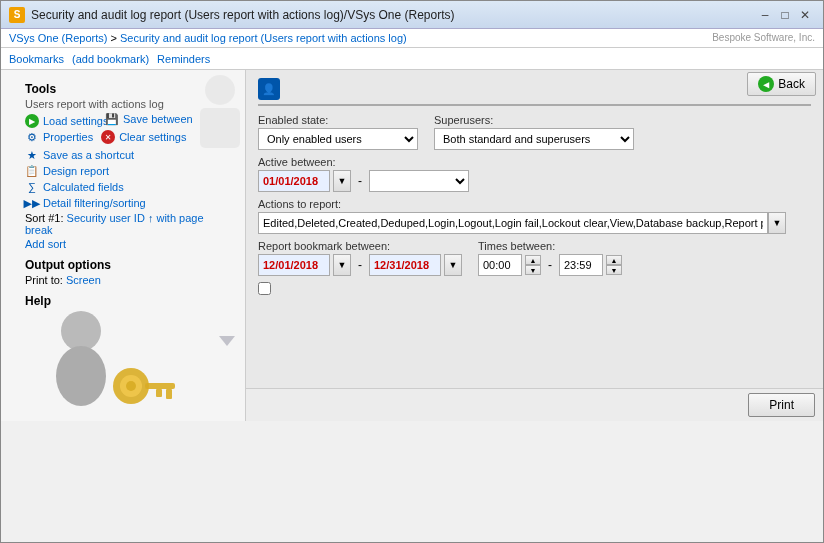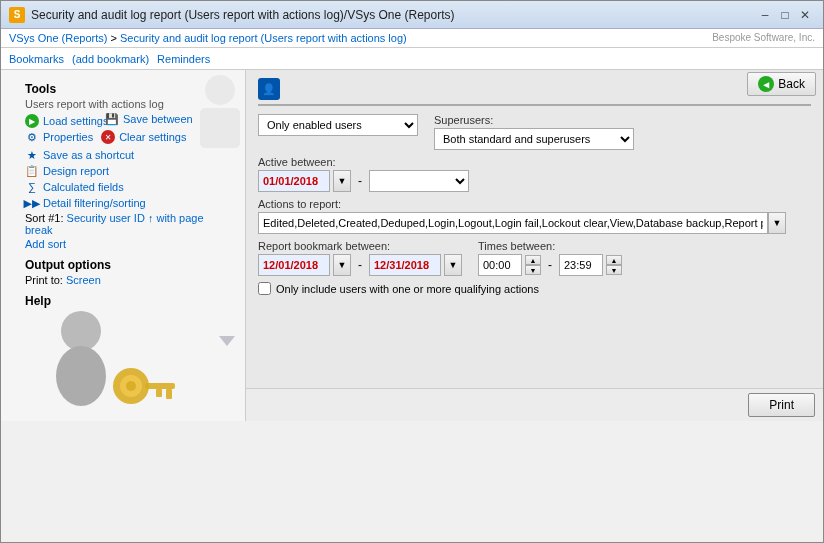--- a/index.html
+++ b/index.html
@@ -392,20 +392,21 @@
     <div id="content" style="flex:1; display:flex; flex-direction:column; background:#e8e8e8; overflow:hidden;">
 
       <div id="report-area" style="padding:8px 12px; flex:1; background:#e8e8e8;">
 
         <div class="report-header">
           <div class="report-icon">👤</div>
         </div>
 
         <div class="form-row">
           <div class="form-group">
+            <label class="form-label">Enabled state:</label>
             <select class="form-select" style="width:160px;"><option>Only enabled users</option><option>All users</option><option>Only disabled users</option></select>
           </div>
           <div class="form-group">
             <label class="form-label">Superusers:</label>
             <select class="form-select" style="width:200px;"><option>Both standard and superusers</option><option>Superusers only</option><option>Non-superusers only</option></select>
           </div>
         </div>
 
         <div class="form-row">
           <div class="form-group">
@@ -453,21 +454,20 @@
               <div class="spin-btn-wrap">
                 <button class="spin-btn">▲</button>
                 <button class="spin-btn">▼</button>
               </div>
             </div>
           </div>
         </div>
 
         <div class="checkbox-row">
           <input type="checkbox" style="">
-          <label class="checkbox-label">Only include users with one or more qualifying actions</label>
         </div>
 
       </div>
 
       <div id="bottom-bar" style="display:flex; justify-content:flex-end; padding:4px 8px; border-top:1px solid #ccc; background:#ececec;">
         <button class="print-btn">Print</button>
       </div>
 
     </div>
   </div>

